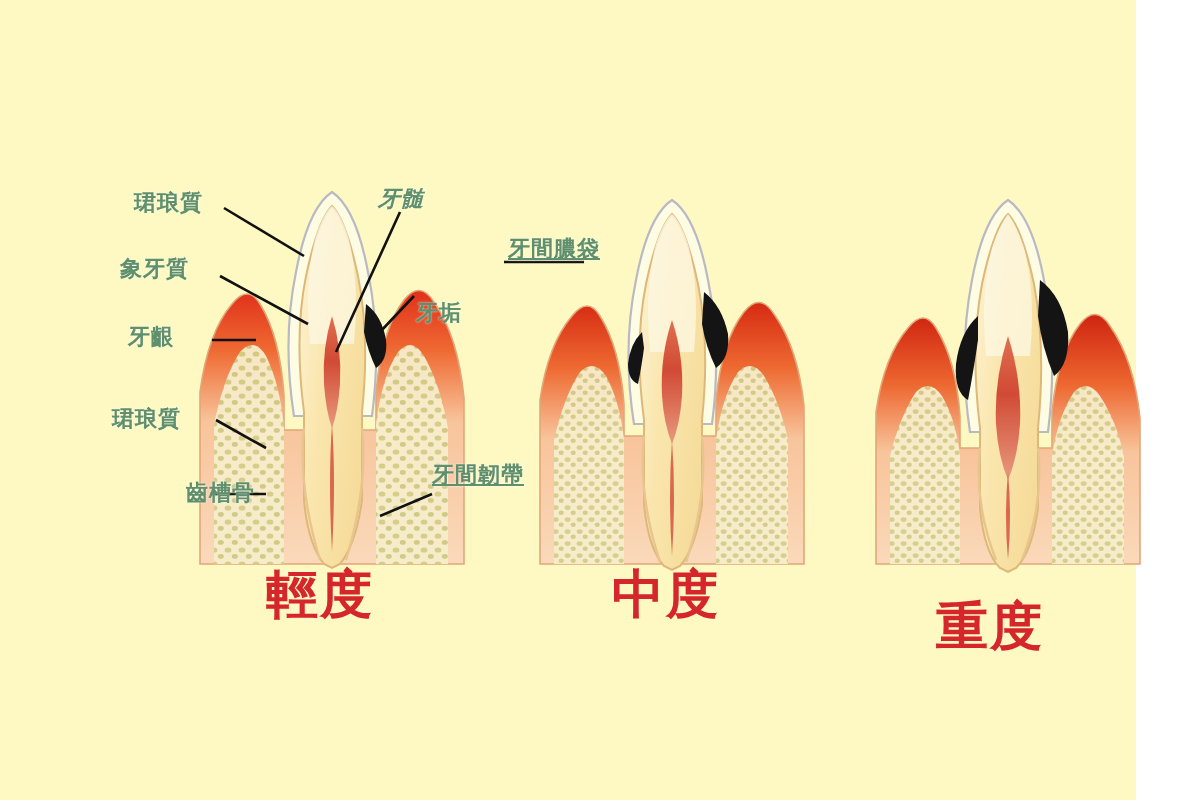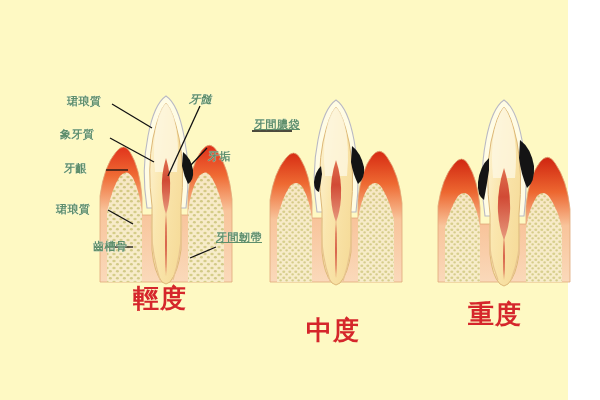--- a/index.html
+++ b/index.html
@@ -221,17 +221,17 @@
   <div class="anno" style="left:189px; top:94px;font-style:italic;">牙髄</div>
 
   <div class="anno" style="left:208px; top:136px;margin-top:15px;">牙垢</div>
 
   <div class="anno" style="left:254px; top:119px;text-decoration:underline;">牙間膿袋</div>
 
   <div class="anno" style="left:216px; top:232px;text-decoration:underline;">牙間韌帶</div>
 
   <div class="stage-caption" style="left:133px; top:285px;">輕度</div>
 
-  <div class="stage-caption" style="left:306px; top:285px;margin-top:32px;">中度</div>
+  <div class="stage-caption" style="left:306px; top:285px;">中度</div>
 
   <div class="stage-caption" style="left:468px; top:301px;">重度</div>
 
 </div>
 
 </body></html>

